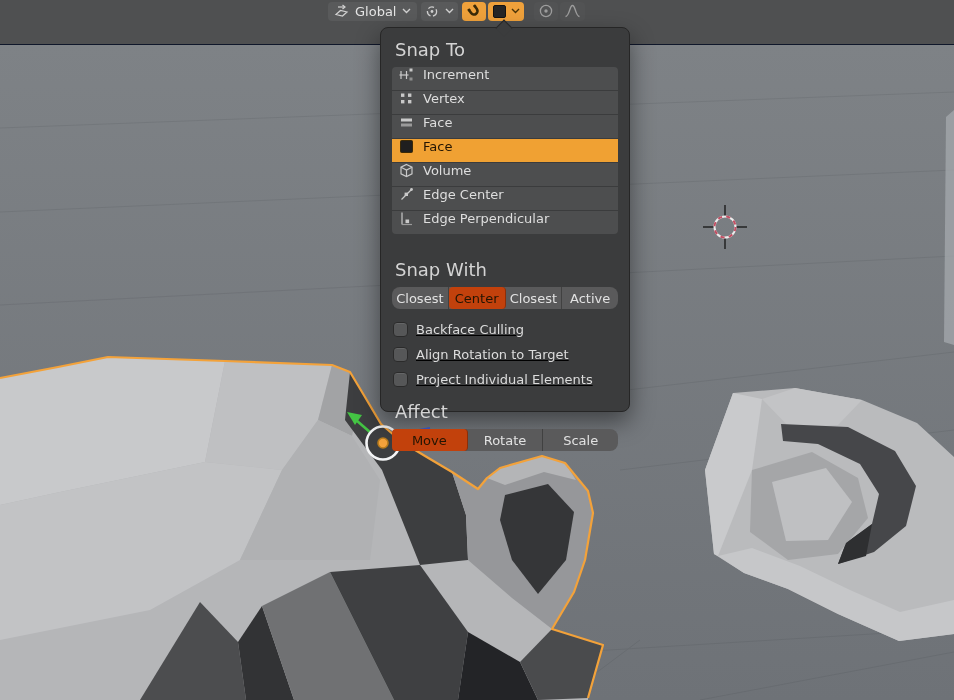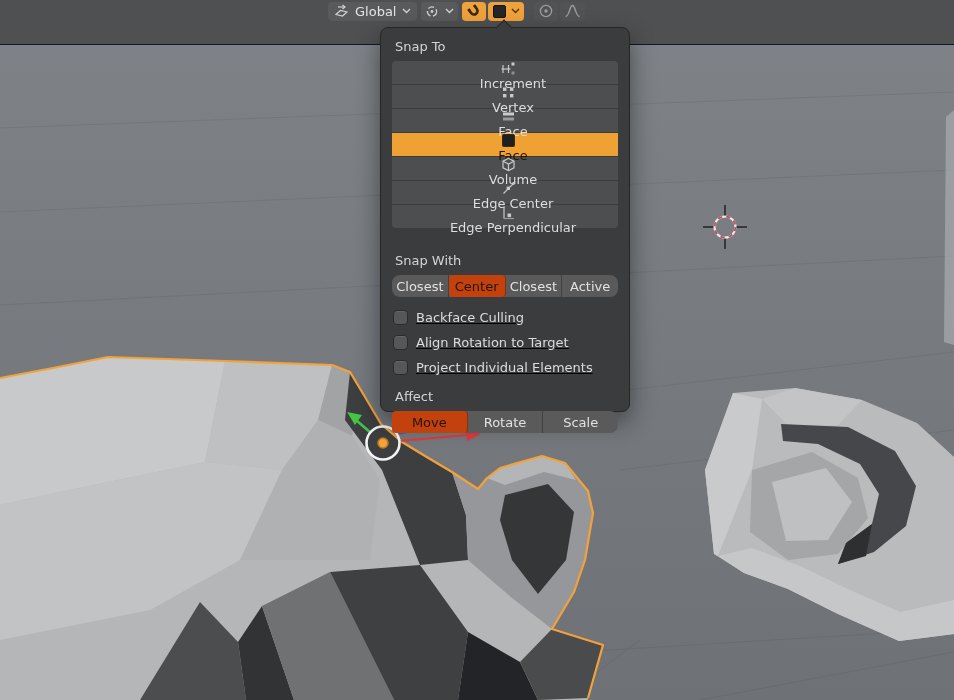--- a/index.html
+++ b/index.html
@@ -19,24 +19,24 @@
   .tgroup{display:flex;gap:2px;}
   .chev{display:block;}
 
   
   .popover{position:absolute;left:380px;top:27px;width:250px;height:385px;
            background:#3b3c3d;border:1px solid #262626;border-radius:8px;
            box-shadow:0 10px 24px rgba(0,0,0,.45);z-index:10;box-sizing:border-box;}
   .popover .arrow{position:absolute;left:117px;top:-6px;width:11px;height:11px;
            background:#3b3c3d;border-left:1px solid #262626;border-top:1px solid #262626;
            transform:rotate(45deg);}
-  .sec-label{color:#d4d4d4;font-size:13px;margin:11px 14px 7px 14px;}
+  .sec-label{color:#d4d4d4;font-size:18px;margin:11px 14px 7px 14px;}
   .menu-list{margin:0 11px;}
-  .menu-item{display:flex;align-items:center;height:23px;margin-bottom:1px;
-             background:#4d4e4f;padding-left:7px;flex-direction:column;}
+  .menu-item{display:flex;align-items:flex-start;height:23px;margin-bottom:1px;
+             background:#4d4e4f;padding-left:7px;}
   .menu-item:first-child{border-radius:4px 4px 0 0;}
   .menu-item:last-child{border-radius:0 0 4px 4px;margin-bottom:16px;}
   .menu-item .mi-label{color:#dedede;font-size:13px;margin-left:9px;}
   .menu-item.active{background:#f0a133;}
   .menu-item.active .mi-label{color:#231503;}
   .mi-icon{width:15px;height:15px;flex:0 0 15px;}
 
   .segrow{display:flex;margin:0 11px;height:22px;background:#5a5a5b;border-radius:8px;}
   .seg{flex:1;display:flex;align-items:center;justify-content:center;
        color:#e2e2e2;font-size:13px;border-right:1px solid rgba(0,0,0,.28);}

